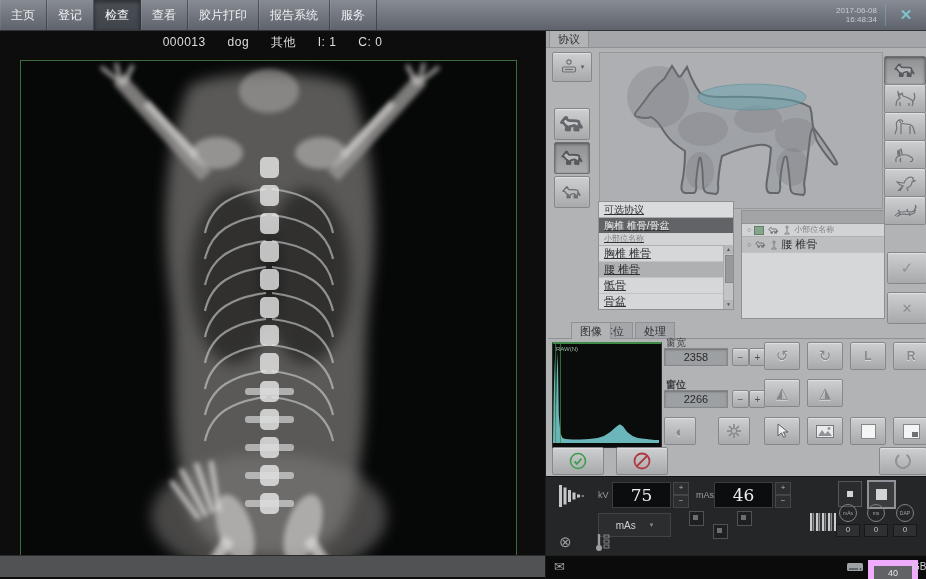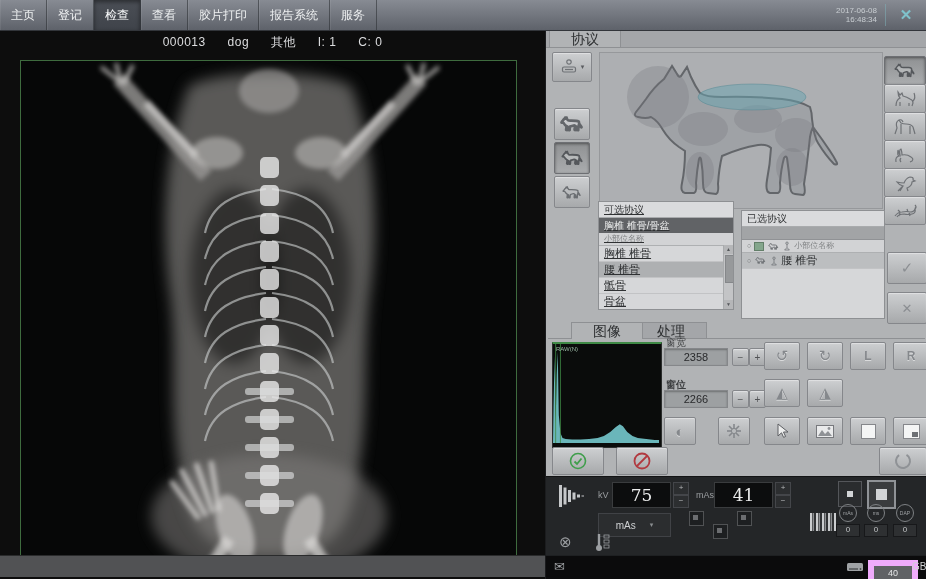--- a/index.html
+++ b/index.html
@@ -26,22 +26,22 @@
   .patientbar span{margin:0 9px;}
   .xframe{position:absolute;left:20px;top:32px;width:495px;height:494px;
           border:1px solid #3e6b3e;background:#070808;overflow:hidden;}
   .leftbottom{position:absolute;left:0;bottom:0;width:545px;height:21px;background:#515254;
               border-top:1px solid #2a2b2c;}
   
   .right{position:absolute;left:545px;top:30px;width:381px;height:549px;background:#b1b3b5;
          border-left:1px solid #1b1c1e;}
   .tabstrip{position:absolute;left:0;top:0;width:100%;height:17px;background:#a4a6a9;
             border-bottom:1px solid #8e9093;}
-  .tab{position:absolute;top:0;height:16px;line-height:16px;font-size:14px;color:#2e3032;
-       background:#b1b3b5;border:1px solid #8e9093;border-bottom:none;padding:0 21px;}
+  .tab{position:absolute;top:0;height:16px;line-height:16px;font-size:11px;color:#2e3032;
+       background:#b1b3b5;border:1px solid #8e9093;border-bottom:none;padding:0 8px;}
   .btn{background:linear-gradient(#cdcfd1,#a7a9ab);border:1px solid #85878b;border-radius:2px;
        box-shadow:0 1px 1px rgba(255,255,255,.4) inset;display:flex;align-items:center;justify-content:center;}
   .btn.sel{background:linear-gradient(#8f9193,#aaacae);box-shadow:inset 0 1px 3px rgba(0,0,0,.45);border-color:#6d6f73;}
   .diagram{background:#adafb2;border:1px solid #96989b;}
   
   .listbox{background:#d6d7d9;border:1px solid #8e9093;overflow:hidden;font-size:11px;color:#2f3133;}
   .listtitle{height:15px;line-height:15px;background:#dadbdd;border-bottom:1px solid #a9abad;padding-left:5px;font-size:10px;}
   .listcat{height:15px;line-height:15px;background:#616366;color:#eceded;padding-left:5px;font-size:10px;}
   .colhdr{height:12px;line-height:12px;background:#d2d3d5;border-bottom:1px solid #aeb0b2;
           color:#7f8183;font-size:8px;padding-left:5px;display:flex;align-items:center;gap:3px;}
@@ -287,21 +287,20 @@
         </div>
 
       <div class="scroll">
         <span class="scr-arrow" style="top:0;">▲</span>
         <span class="scr-thumb"></span>
         <span class="scr-arrow" style="bottom:0;">▼</span>
       </div>
     </div>
 
     <div class="listbox abs" style="left:195px;top:180px;width:142px;height:107px;">
-      <div class="listtitle">已选协议</div>
       <div style="height:12px;background:#a2a4a6;border-bottom:1px solid #909295;"></div>
       <div class="colhdr">
         <span style="font-size:7px;color:#707274;">○</span>
         <span style="display:inline-block;width:8px;height:7px;background:#84a68c;border:1px solid #637f69;"></span>
         <svg width="13" height="7" viewBox="0 0 282 155">
             <use href="#dogshape" fill="none" stroke="#6f7276" stroke-width="1"></use>
           </svg>
         <svg width="8" height="10" viewBox="0 0 10 12">
           <circle cx="5" cy="2.5" r="1.5" fill="none" stroke="#6f7276"></circle>
             <line x1="5" y1="4" x2="5" y2="8" stroke="#6f7276"></line>
@@ -444,21 +443,21 @@
           <rect x="18" y="9.5" width="3" height="3"></rect>
             <rect x="22.5" y="10.5" width="2.5" height="1"></rect>
         </g>
       </svg>
       <span class="genlbl abs" style="left:52px;top:13px;">kV</span>
       <div class="genval abs" style="left:66px;top:5px;width:57px;height:24px;">75</div>
       <div class="gpm" style="left:127px;top:5px;"><span>+</span></div>
       <div class="gpm" style="left:127px;top:18px;"><span>−</span></div>
 
       <span class="genlbl abs" style="left:150px;top:13px;">mAs</span>
-      <div class="genval abs" style="left:168px;top:5px;width:57px;height:24px;">41</div>
+      <div class="genval abs" style="left:168px;top:5px;width:57px;height:24px;">46</div>
       <div class="gpm" style="left:229px;top:5px;"><span>+</span></div>
       <div class="gpm" style="left:229px;top:18px;"><span>−</span></div>
 
       <div class="ddl abs" style="left:52px;top:36px;width:71px;height:22px;">
         <span>mAs</span>
         <span style="font-size:7px;color:#8a8d90;">▾</span>
       </div>
 
       <div class="aec" style="left:143px;top:34px;"></div>
       <div class="aec" style="left:167px;top:47px;"></div>

